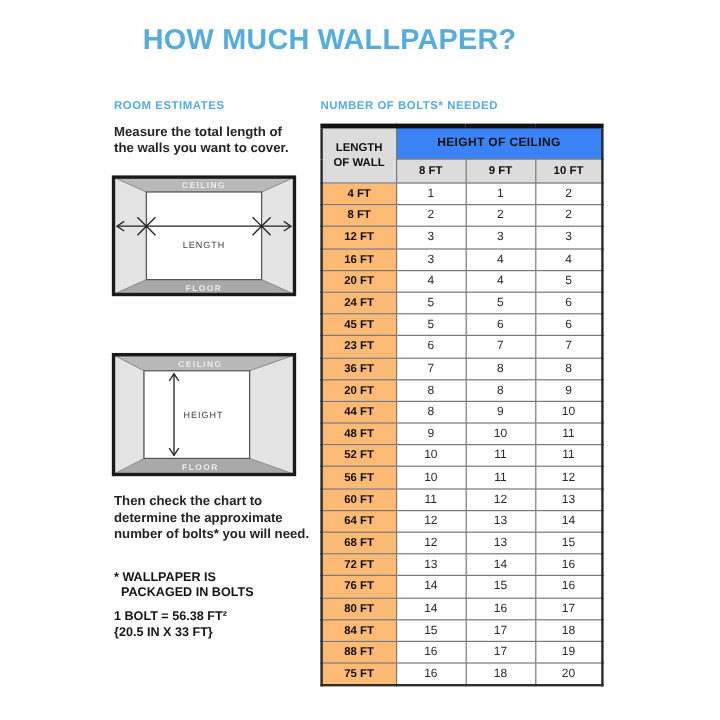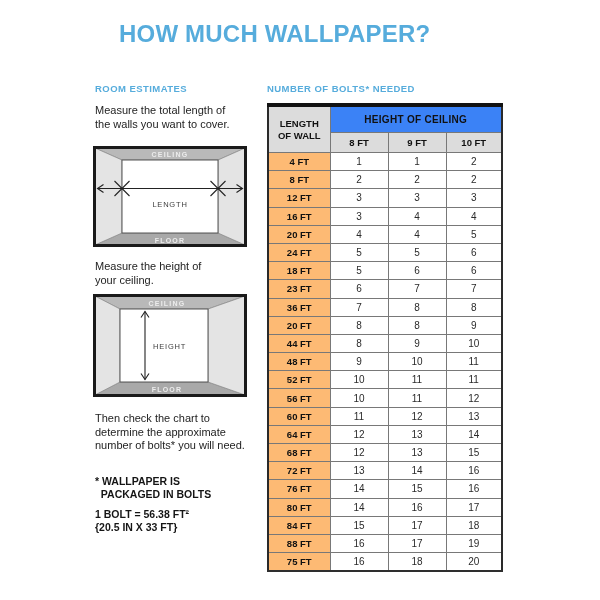--- a/index.html
+++ b/index.html
@@ -9,21 +9,21 @@
     -webkit-font-smoothing:antialiased;
   }
   .page{position:relative;width:600px;height:600px;background:#fff;overflow:hidden;}
   .abs{position:absolute;}
 
   .main-title{left:95px;top:20px;font-size:24px;font-weight:bold;color:#56acdc;letter-spacing:.2px;margin-left:24px;}
   .sec-head{font-size:9.5px;font-weight:bold;color:#56acdc;letter-spacing:.45px;}
   .room-head{left:95px;top:83px;}
   .bolts-head{left:267px;top:83px;width:236px;text-align:left;}
 
-  .step{font-size:11px;color:#232323;line-height:13.5px;white-space:pre-line;}
+  .step{font-size:11px;color:#232323;line-height:13.5px;white-space:pre-line;font-weight:bold;}
   .step1{left:95px;top:104px;}
   .step2{left:95px;top:260px;}
   .step3{left:95px;top:412px;}
 
   .footnote{font-size:10.5px;font-weight:bold;color:#151515;line-height:13px;white-space:pre-wrap;}
   .fn1{left:95px;top:475px;}
   .fn2{left:95px;top:508px;}
 
   .diagram1{left:93px;top:146px;}
   .diagram2{left:93px;top:294px;}
@@ -83,22 +83,20 @@
         <line x1="21.5" y1="35" x2="36.5" y2="50"></line>
         <line x1="21.5" y1="50" x2="36.5" y2="35"></line>
         <line x1="117.5" y1="35" x2="132.5" y2="50"></line>
         <line x1="117.5" y1="50" x2="132.5" y2="35"></line>
       </g>
       <text class="wall-txt" x="77" y="61" text-anchor="middle" font-size="7.5" letter-spacing="0.8" fill="#3d3d3d">LENGTH</text>
       <rect x="1.5" y="1.5" width="151" height="98" fill="none" stroke="#1a1a1a" stroke-width="3"></rect>
     </svg>
   </div>
 
-  <div class="abs step step2">Measure the height of
-your ceiling.</div>
 
   <div class="abs step step3">Then check the chart to
 determine the approximate
 number of bolts* you will need.</div>
 
   <div class="abs diagram2">
     <svg width="154" height="103" viewBox="0 0 154 103">
       <polygon points="2,2 152,2 115,15 27,15" fill="#b9b9b9" stroke="#8f8f8f" stroke-width="0.8"></polygon>
       <polygon points="2,101 27,88 115,88 152,101" fill="#a9a9a9" stroke="#8f8f8f" stroke-width="0.8"></polygon>
       <polygon points="2,2 27,15 27,88 2,101" fill="#e4e4e4" stroke="#8f8f8f" stroke-width="0.8"></polygon>
@@ -172,21 +170,21 @@
             <td class="val-cell">4</td>
             <td class="val-cell">5</td>
           </tr>
           <tr>
             <th class="row-label">24 FT</th>
             <td class="val-cell">5</td>
             <td class="val-cell">5</td>
             <td class="val-cell">6</td>
           </tr>
           <tr>
-            <th class="row-label">18 FT</th>
+            <th class="row-label">45 FT</th>
             <td class="val-cell">5</td>
             <td class="val-cell">6</td>
             <td class="val-cell">6</td>
           </tr>
           <tr>
             <th class="row-label">23 FT</th>
             <td class="val-cell">6</td>
             <td class="val-cell">7</td>
             <td class="val-cell">7</td>
           </tr>

